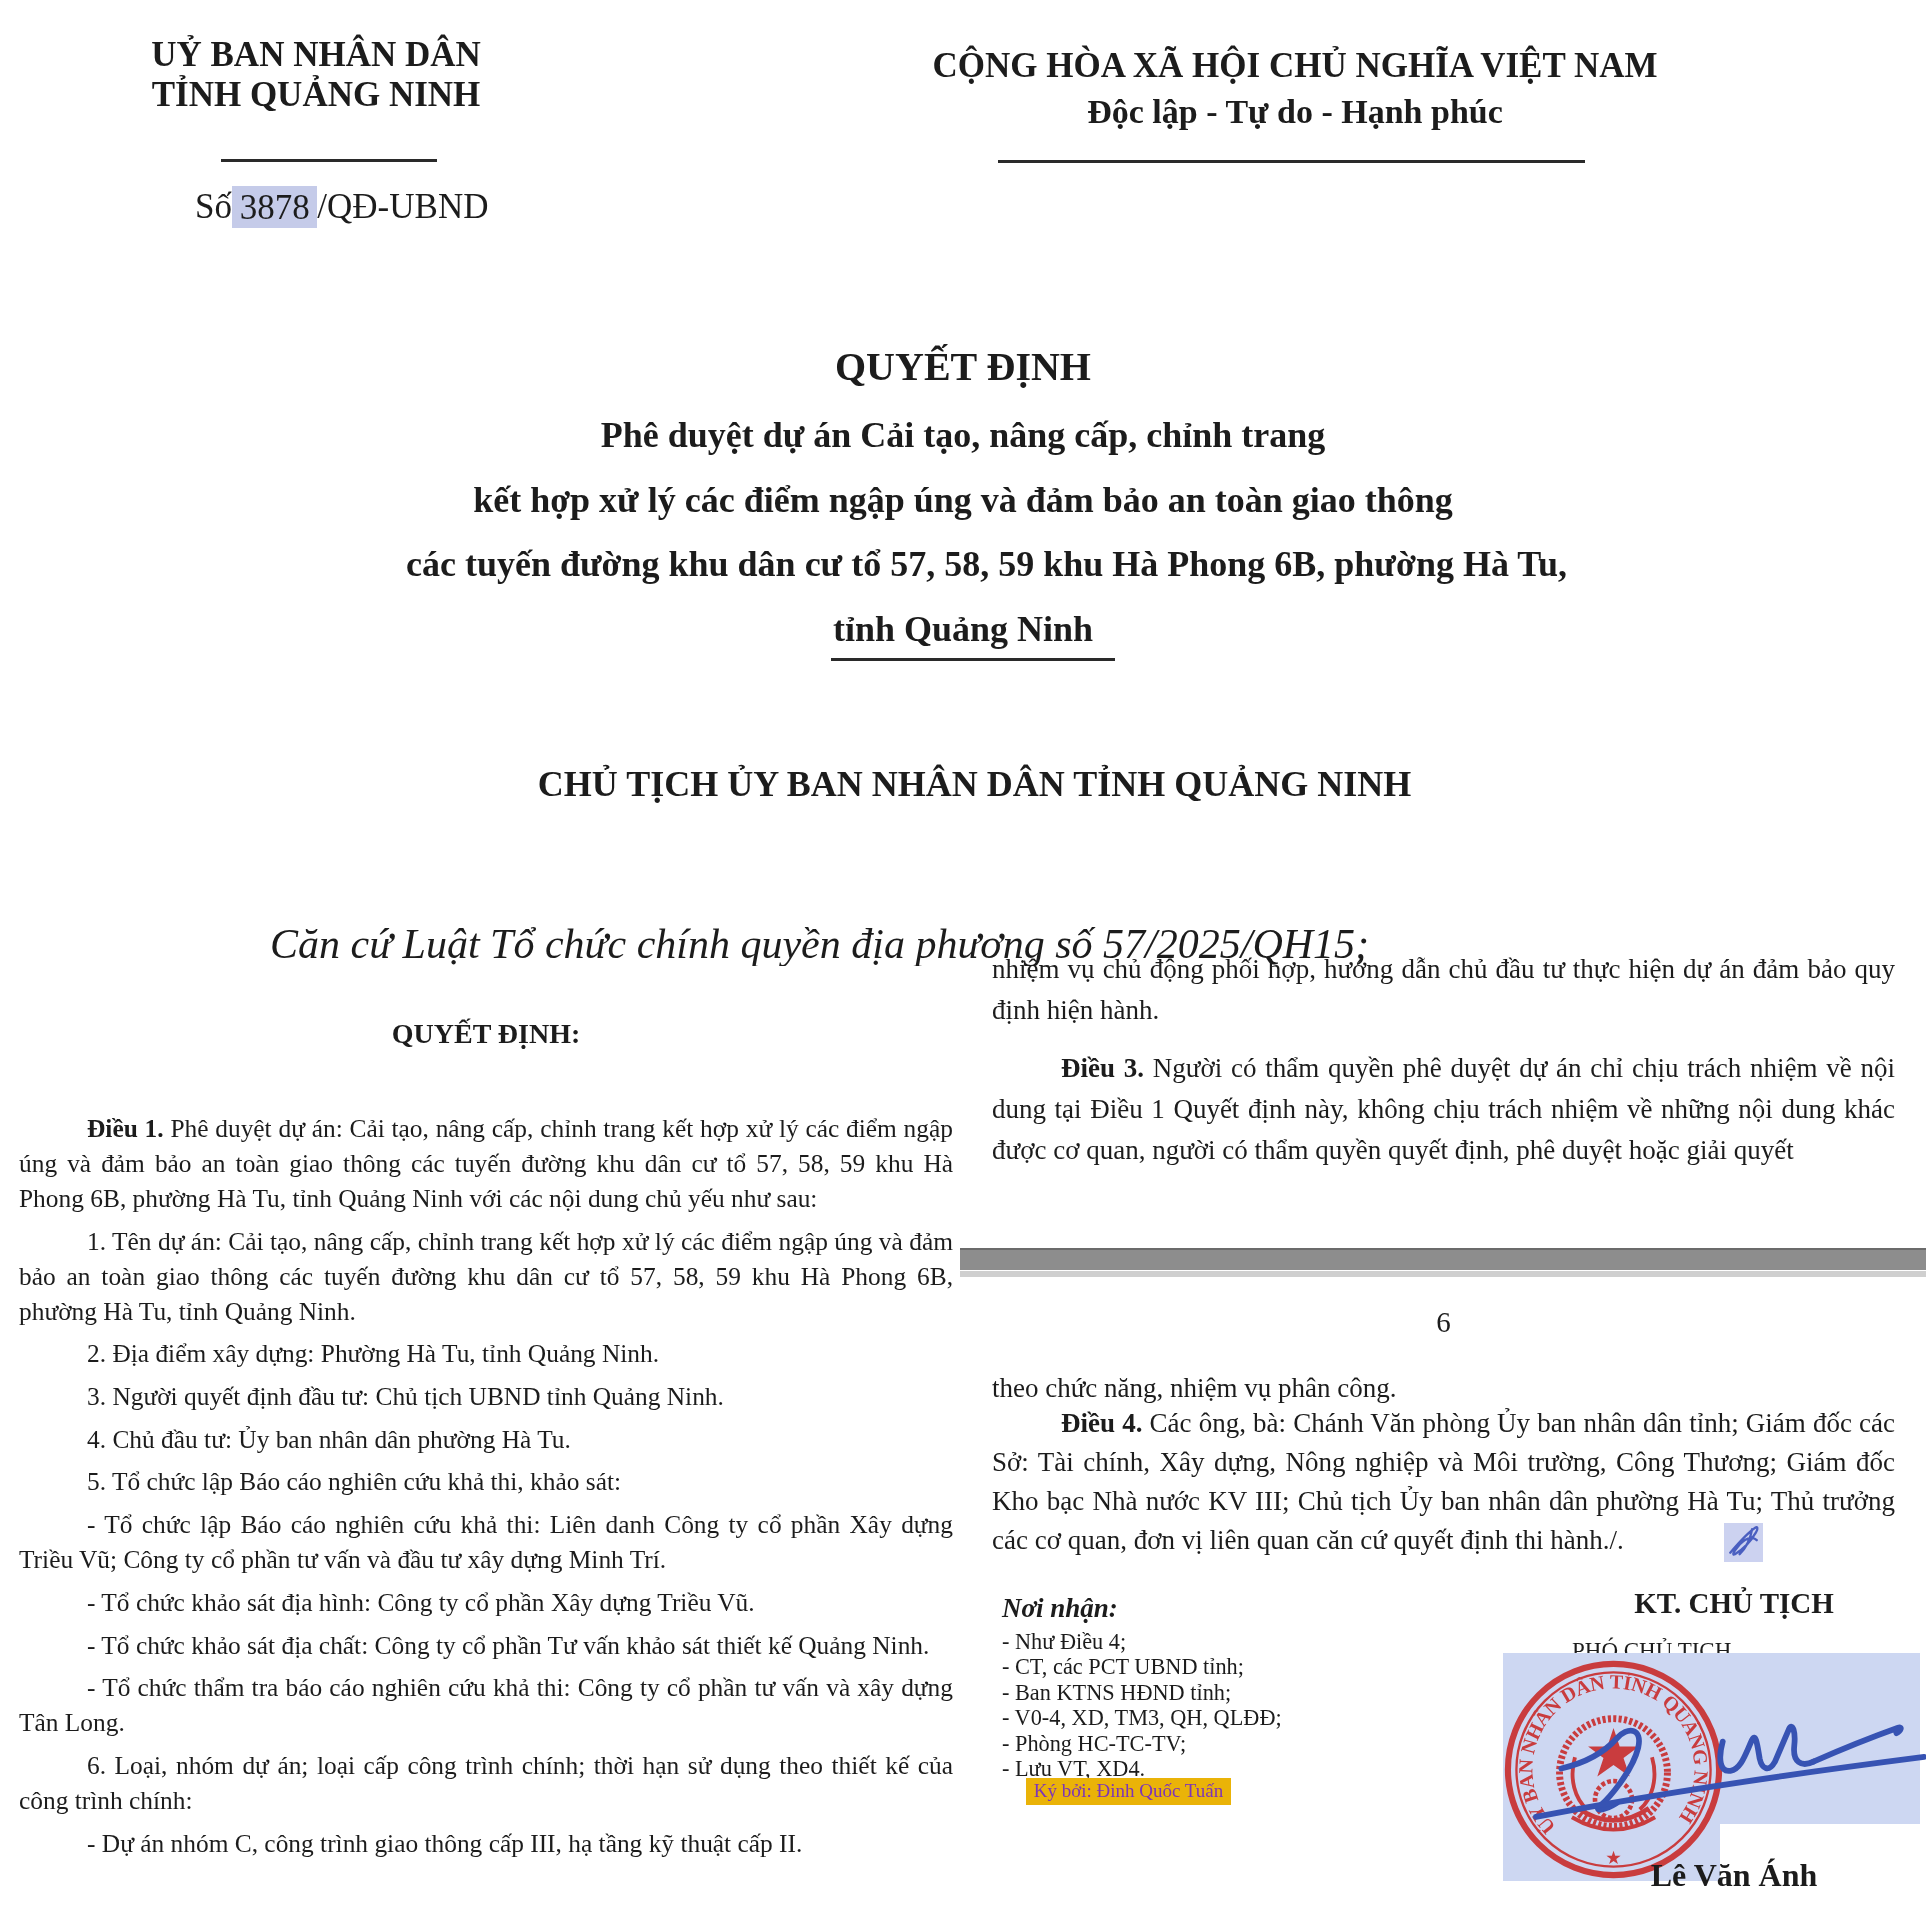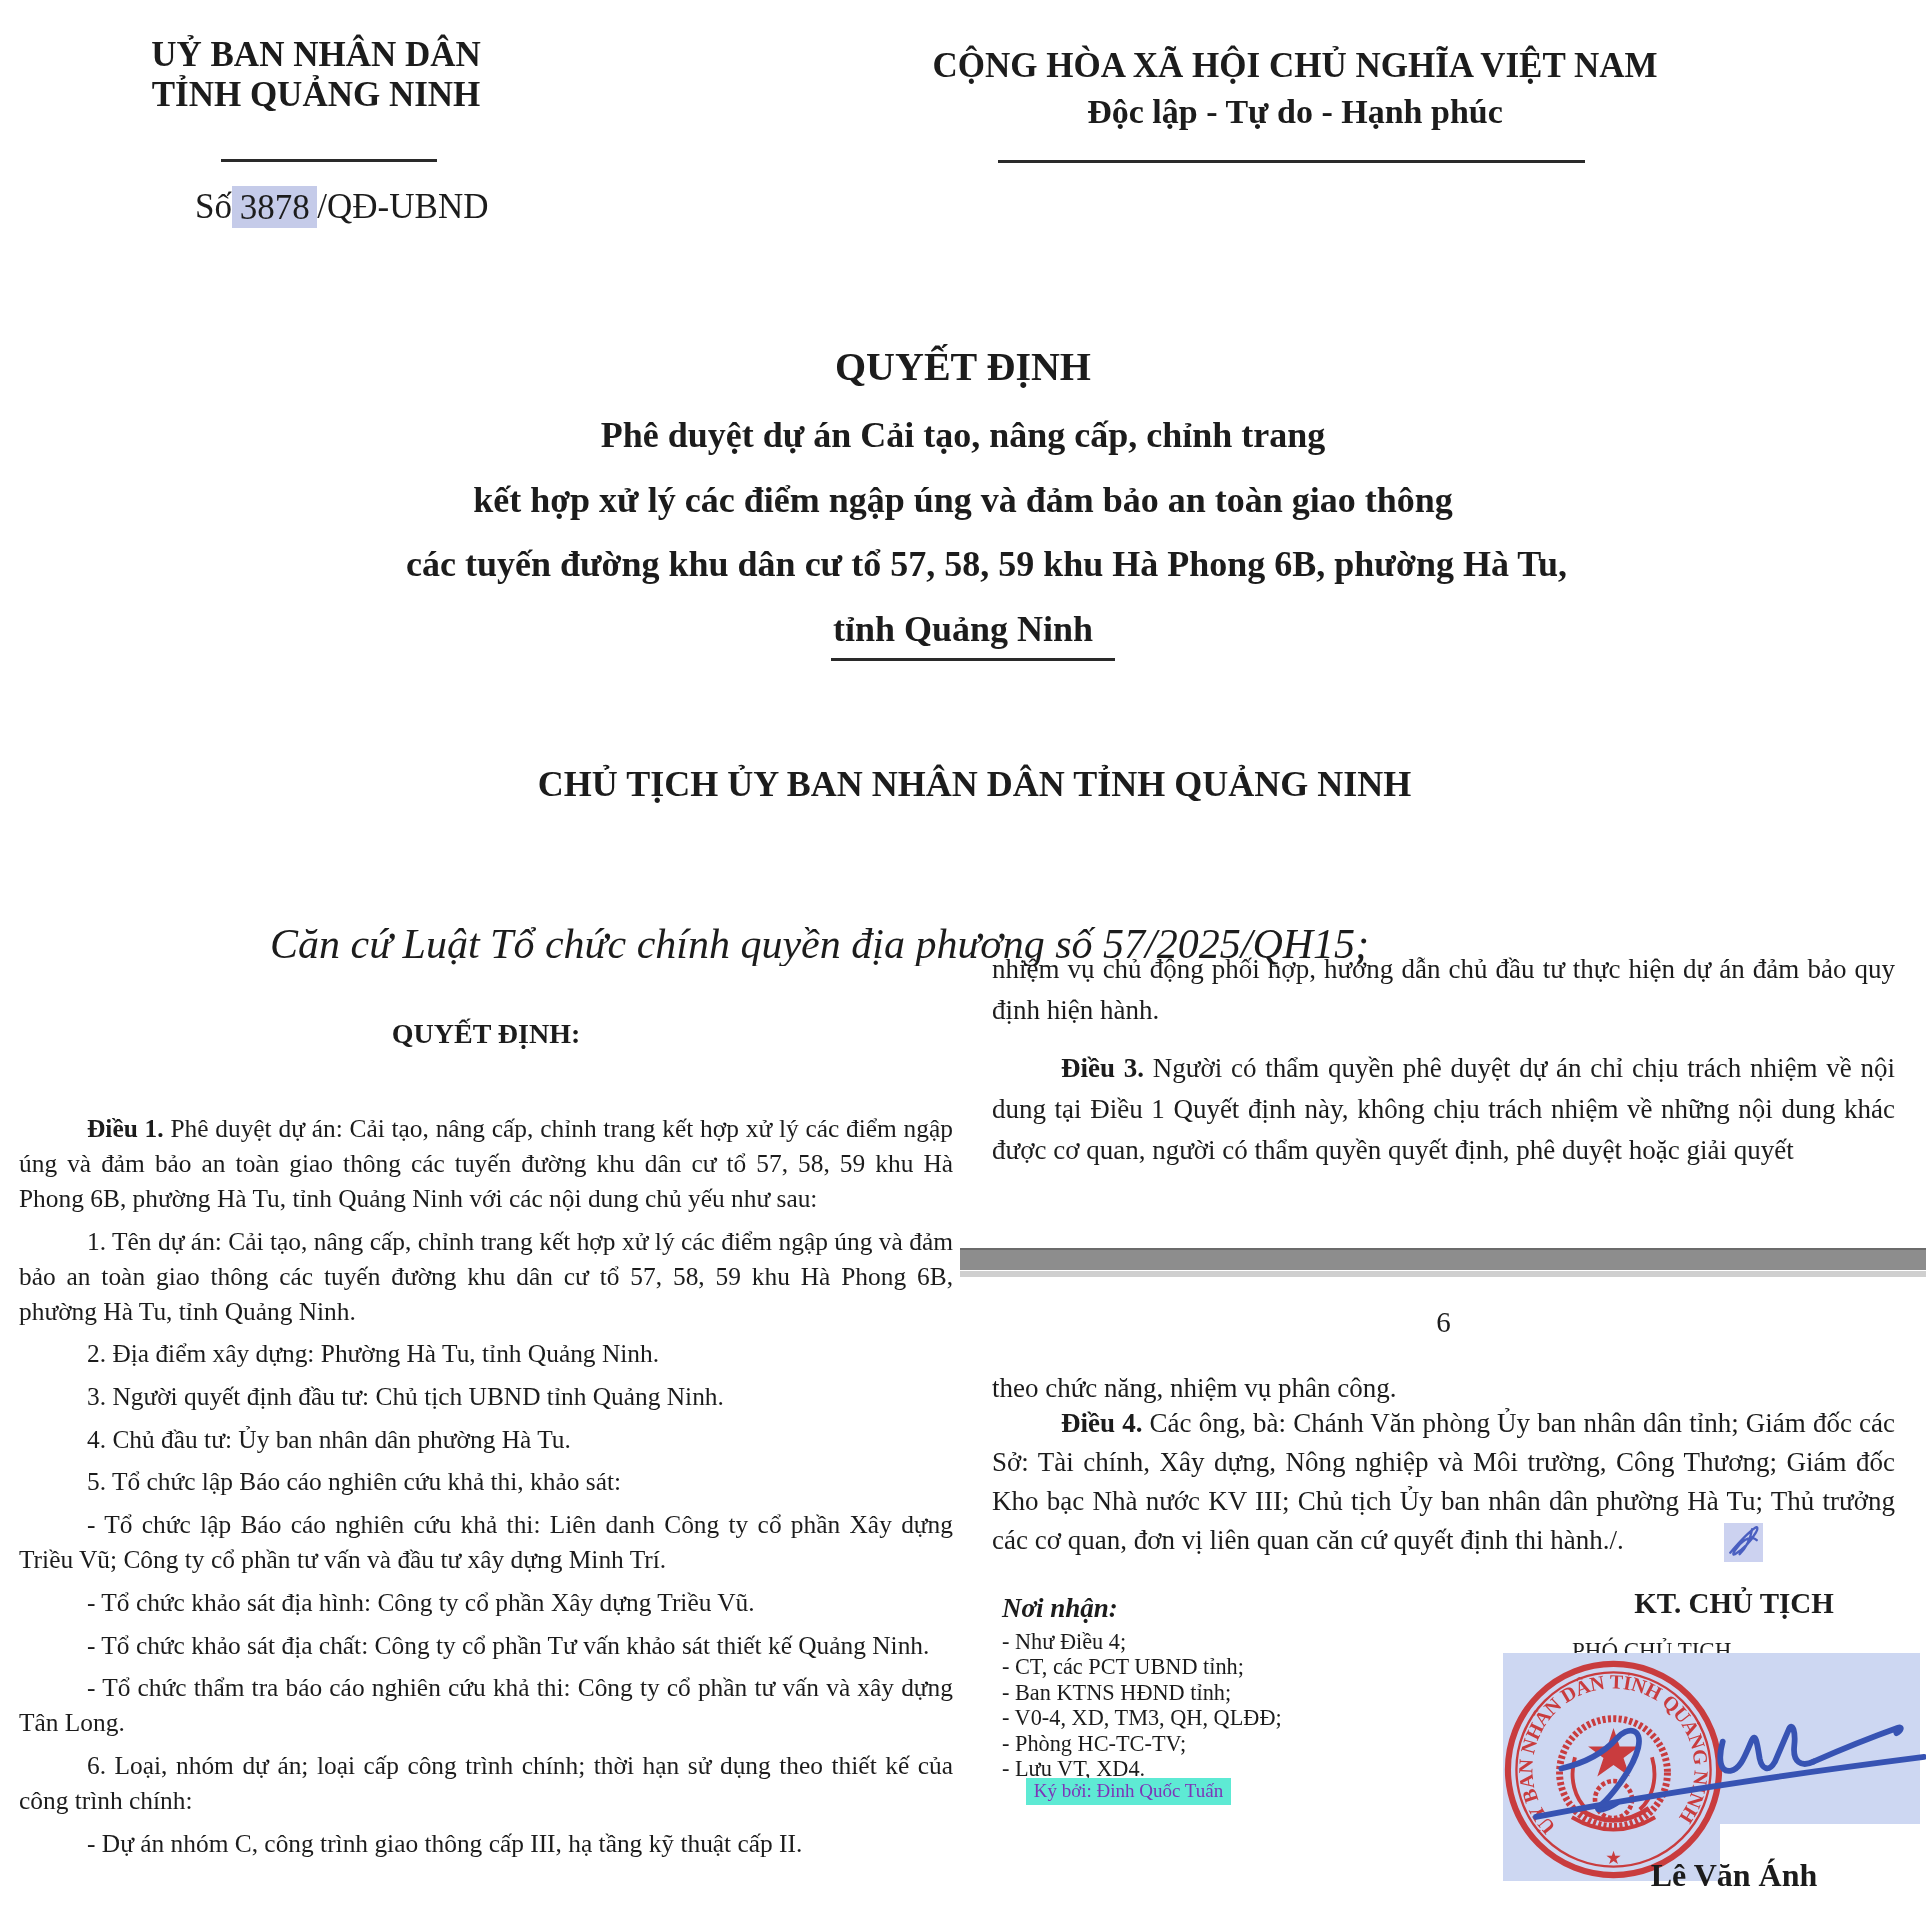--- a/index.html
+++ b/index.html
@@ -46,21 +46,21 @@
   .divider-bar{left:960px;top:1248px;width:966px;height:20px;background:#8d8d8d;border-top:2.3px solid #6b6b6b;}
   .divider-shadow{left:960px;top:1271px;width:966px;height:6.2px;background:#cfcfcf;}
 
   .page-num{left:992px;top:1306px;width:903px;font-size:29px;text-align:center;}
   .cont2{left:992px;top:1373px;width:903px;font-size:27px;}
   .art4{left:992px;top:1404px;width:903px;font-size:27px;line-height:39px;text-indent:69px;}
 
   
   .noinhan-label{left:1002px;top:1593px;font-size:27px;font-weight:bold;font-style:italic;}
   .noinhan{left:1002px;top:1629px;font-size:22.3px;line-height:25.4px;}
-  .signed-note{left:1026px;top:1778px;font-size:19px;color:#7d35b8;background:#5eead4;padding:2.3px 7.7px;white-space:nowrap;}
+  .signed-note{left:1026px;top:1778px;font-size:19px;color:#7d35b8;background:#eab308;padding:2.3px 7.7px;white-space:nowrap;}
 
   
   .kt{left:1572px;top:1586px;width:324px;font-size:29px;line-height:34px;text-align:center;font-weight:bold;}
   .pct{left:1572px;top:1634px;width:324px;font-size:23px;line-height:34px;text-align:left;font-weight:normal;}
   .stamp-panel-a{left:1503px;top:1653px;width:217px;height:228px;background:#cdd7f2;}
   .stamp-panel-b{left:1618px;top:1653px;width:302px;height:171px;background:#cdd7f2;}
   .stamp-svg{left:1501px;top:1657px;width:225px;height:225px;opacity:.92;}
   .sig-svg{left:1530px;top:1707px;width:397px;height:123px;}
   .paraph{left:1724px;top:1523px;width:39px;height:39px;background:#ccd2f0;}
   .paraph svg{position:absolute;left:0;top:0;}

